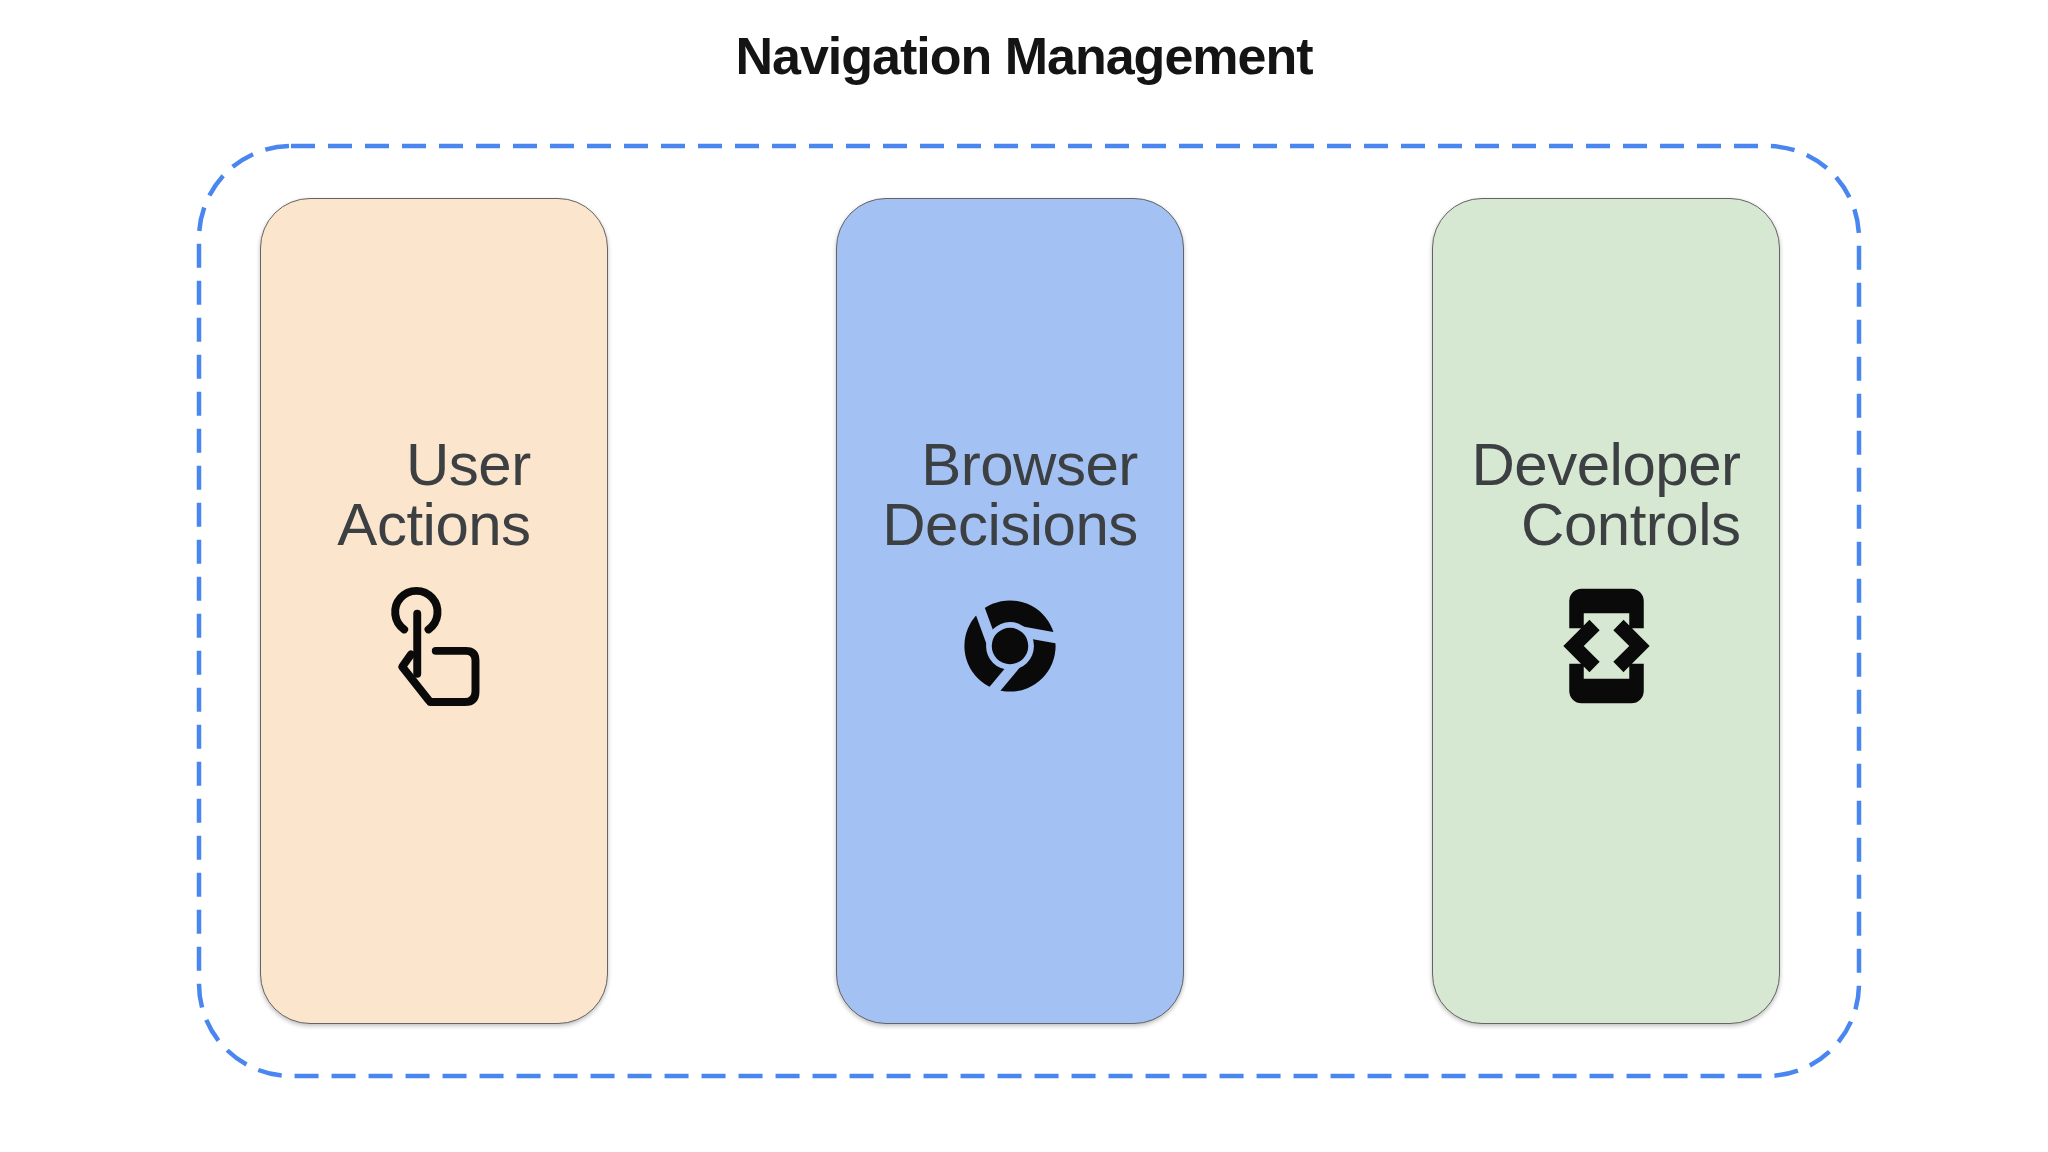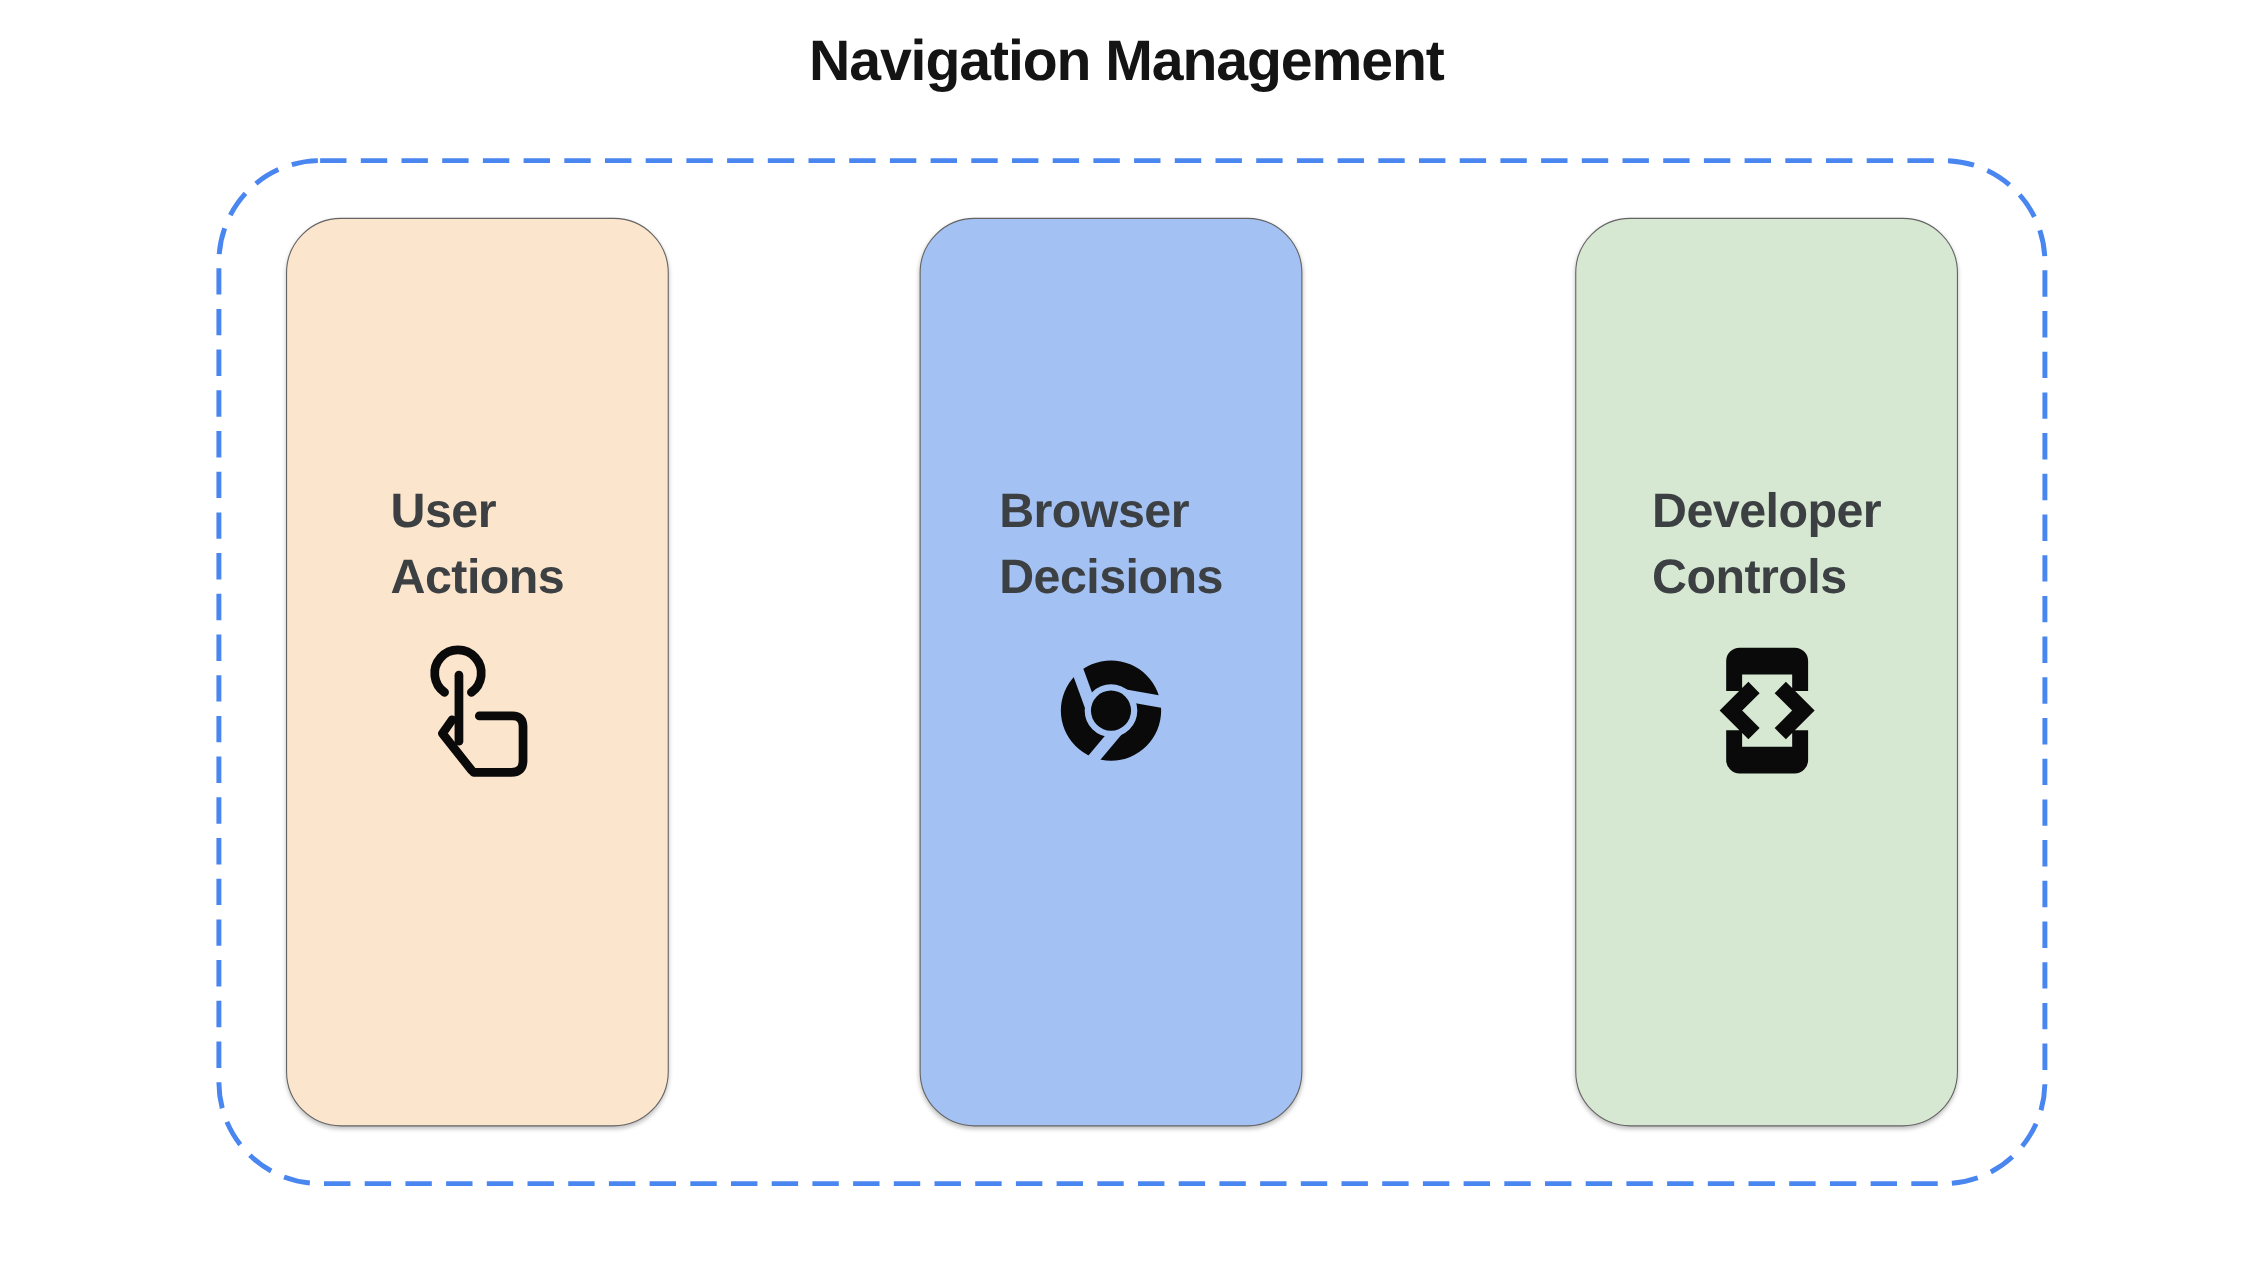--- a/index.html
+++ b/index.html
@@ -35,25 +35,25 @@
     box-sizing:border-box;
     display:flex;
     flex-direction:column;
     align-items:center;
     padding-top:236px;
   }
   .card-0{left:260px;background:var(--c0,#fbe5cc);}
   .card-1{left:836px;background:var(--c1,#a3c1f2);}
   .card-2{left:1432px;background:var(--c2,#d7e8d2);}
   .card-label{
-    font-size:44px;
-    font-weight:bold;
+    font-size:60px;
+    font-weight:normal;
     line-height:60px;
     color:var(--label,#3c4043);
-    text-align:left;
+    text-align:right;
     white-space:pre-line;
     letter-spacing:-0.5px;
   }
   .card-icon{
     margin-top:26px;
     height:130px;
     display:flex;
     align-items:center;
     justify-content:center;
   }

